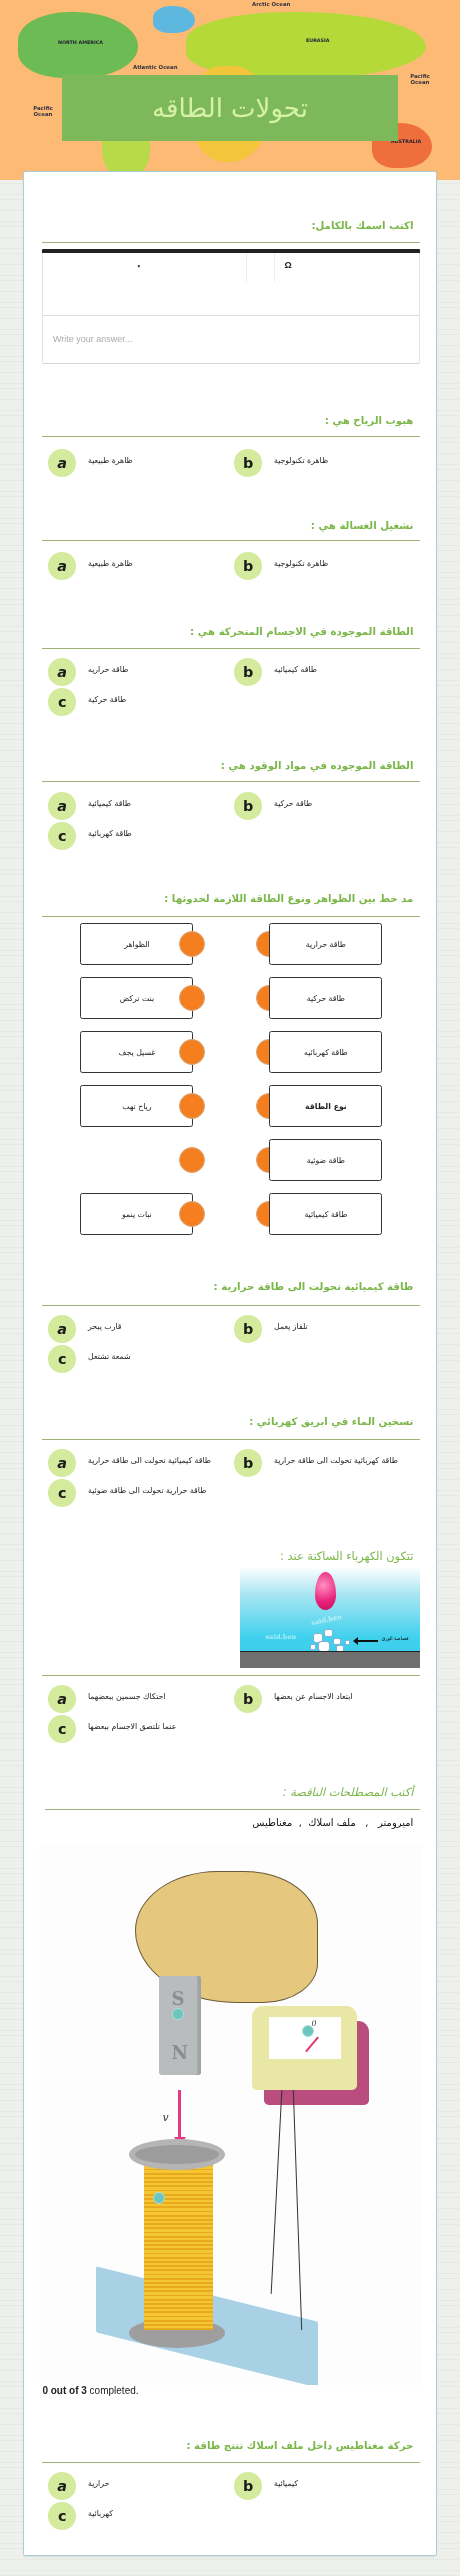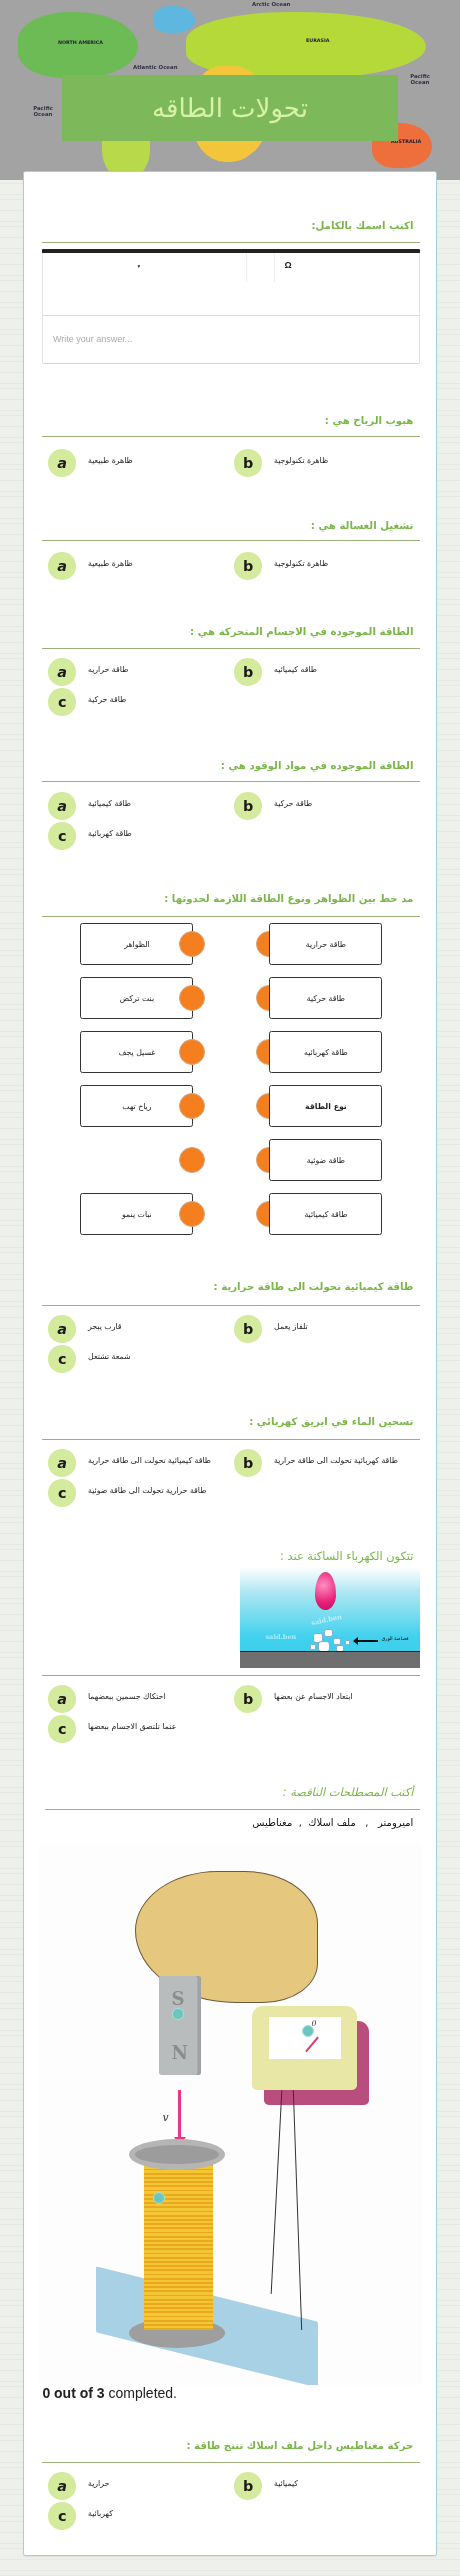--- a/index.html
+++ b/index.html
@@ -8,21 +8,21 @@
     height: 2576px;
     position: relative;
     font-family: "Liberation Sans", sans-serif;
     background-color: #eef0ec;
     background-image: repeating-linear-gradient(0deg, #e6e8e3 0px, #e6e8e3 0.6px, transparent 0.6px, transparent 5.4px);
     overflow: hidden;
   }
   
   .header-map {
     position: absolute; left: 0; top: 0; width: 461px; height: 180px;
-    background: #a3a3a3;
+    background: #fdba74;
     overflow: hidden;
   }
   .land { position: absolute; border-radius: 45% 55% 50% 40%; }
   .land.na { left: 18px; top: 12px; width: 120px; height: 66px; background: #6dbb54; }
   .land.sa { left: 102px; top: 120px; width: 48px; height: 60px; background: #b8d94a; border-radius: 40% 40% 60% 60%; }
   .land.eu { left: 186px; top: 12px; width: 240px; height: 66px; background: #b6d93a; }
   .land.af { left: 192px; top: 66px; width: 78px; height: 96px; background: #f3c53a; border-radius: 40% 50% 55% 45%; }
   .land.au { left: 372px; top: 123px; width: 60px; height: 45px; background: #ee6f3c; }
   .land.gr { left: 153px; top: 6px; width: 42px; height: 27px; background: #5db7df; }
   .ocean-label {
@@ -148,21 +148,21 @@
   .spool-top { position: absolute; left: 90px; top: 295px; width: 96px; height: 31px; background: #9c9c9c; border-radius: 50%; border: 6px solid #b5b5b5; }
   .coil { position: absolute; left: 105px; top: 318px; width: 69px; height: 168px;
     background: repeating-linear-gradient(180deg, #f5c633 0, #f5c633 2.4px, #e9a91f 2.4px, #e9a91f 4.2px); }
   .spool-bot { position: absolute; left: 90px; top: 474px; width: 96px; height: 30px; background: #9e9e9e; border-radius: 50%; }
   .meter { position: absolute; left: 213px; top: 162px; width: 105px; height: 84px; background: #e9e7a5; border-radius: 10.8px 10.8px 4.8px 4.8px; box-shadow: 12px 15px 0 #b94d7e; }
   .meter-face { position: absolute; left: 17px; top: 10.8px; width: 72px; height: 42px; background: #fff; }
   .needle { position: absolute; left: 42px; top: 18px; width: 2.4px; height: 19px; background: #e03a6a; transform: rotate(40deg); }
   .wire { position: absolute; width: 1.2px; background: #333; }
   .hotspot { position: absolute; width: 12px; height: 12px; border-radius: 50%; background: #6cc6bd; border: 1.8px solid #a9e0da; cursor: pointer; }
   .status-line {
-    position: absolute; left: 18px; font-size: 14px; color: #222; font-family: "Liberation Sans", sans-serif;
+    position: absolute; left: 18px; font-size: 10px; color: #222; font-family: "Liberation Sans", sans-serif;
   }
   .status-line b { font-weight: bold; }
 </style>
 </head>
 <body>
 
 <div class="header-map">
   <div class="land gr"></div>
   <div class="land na"></div>
   <div class="land eu"></div>

